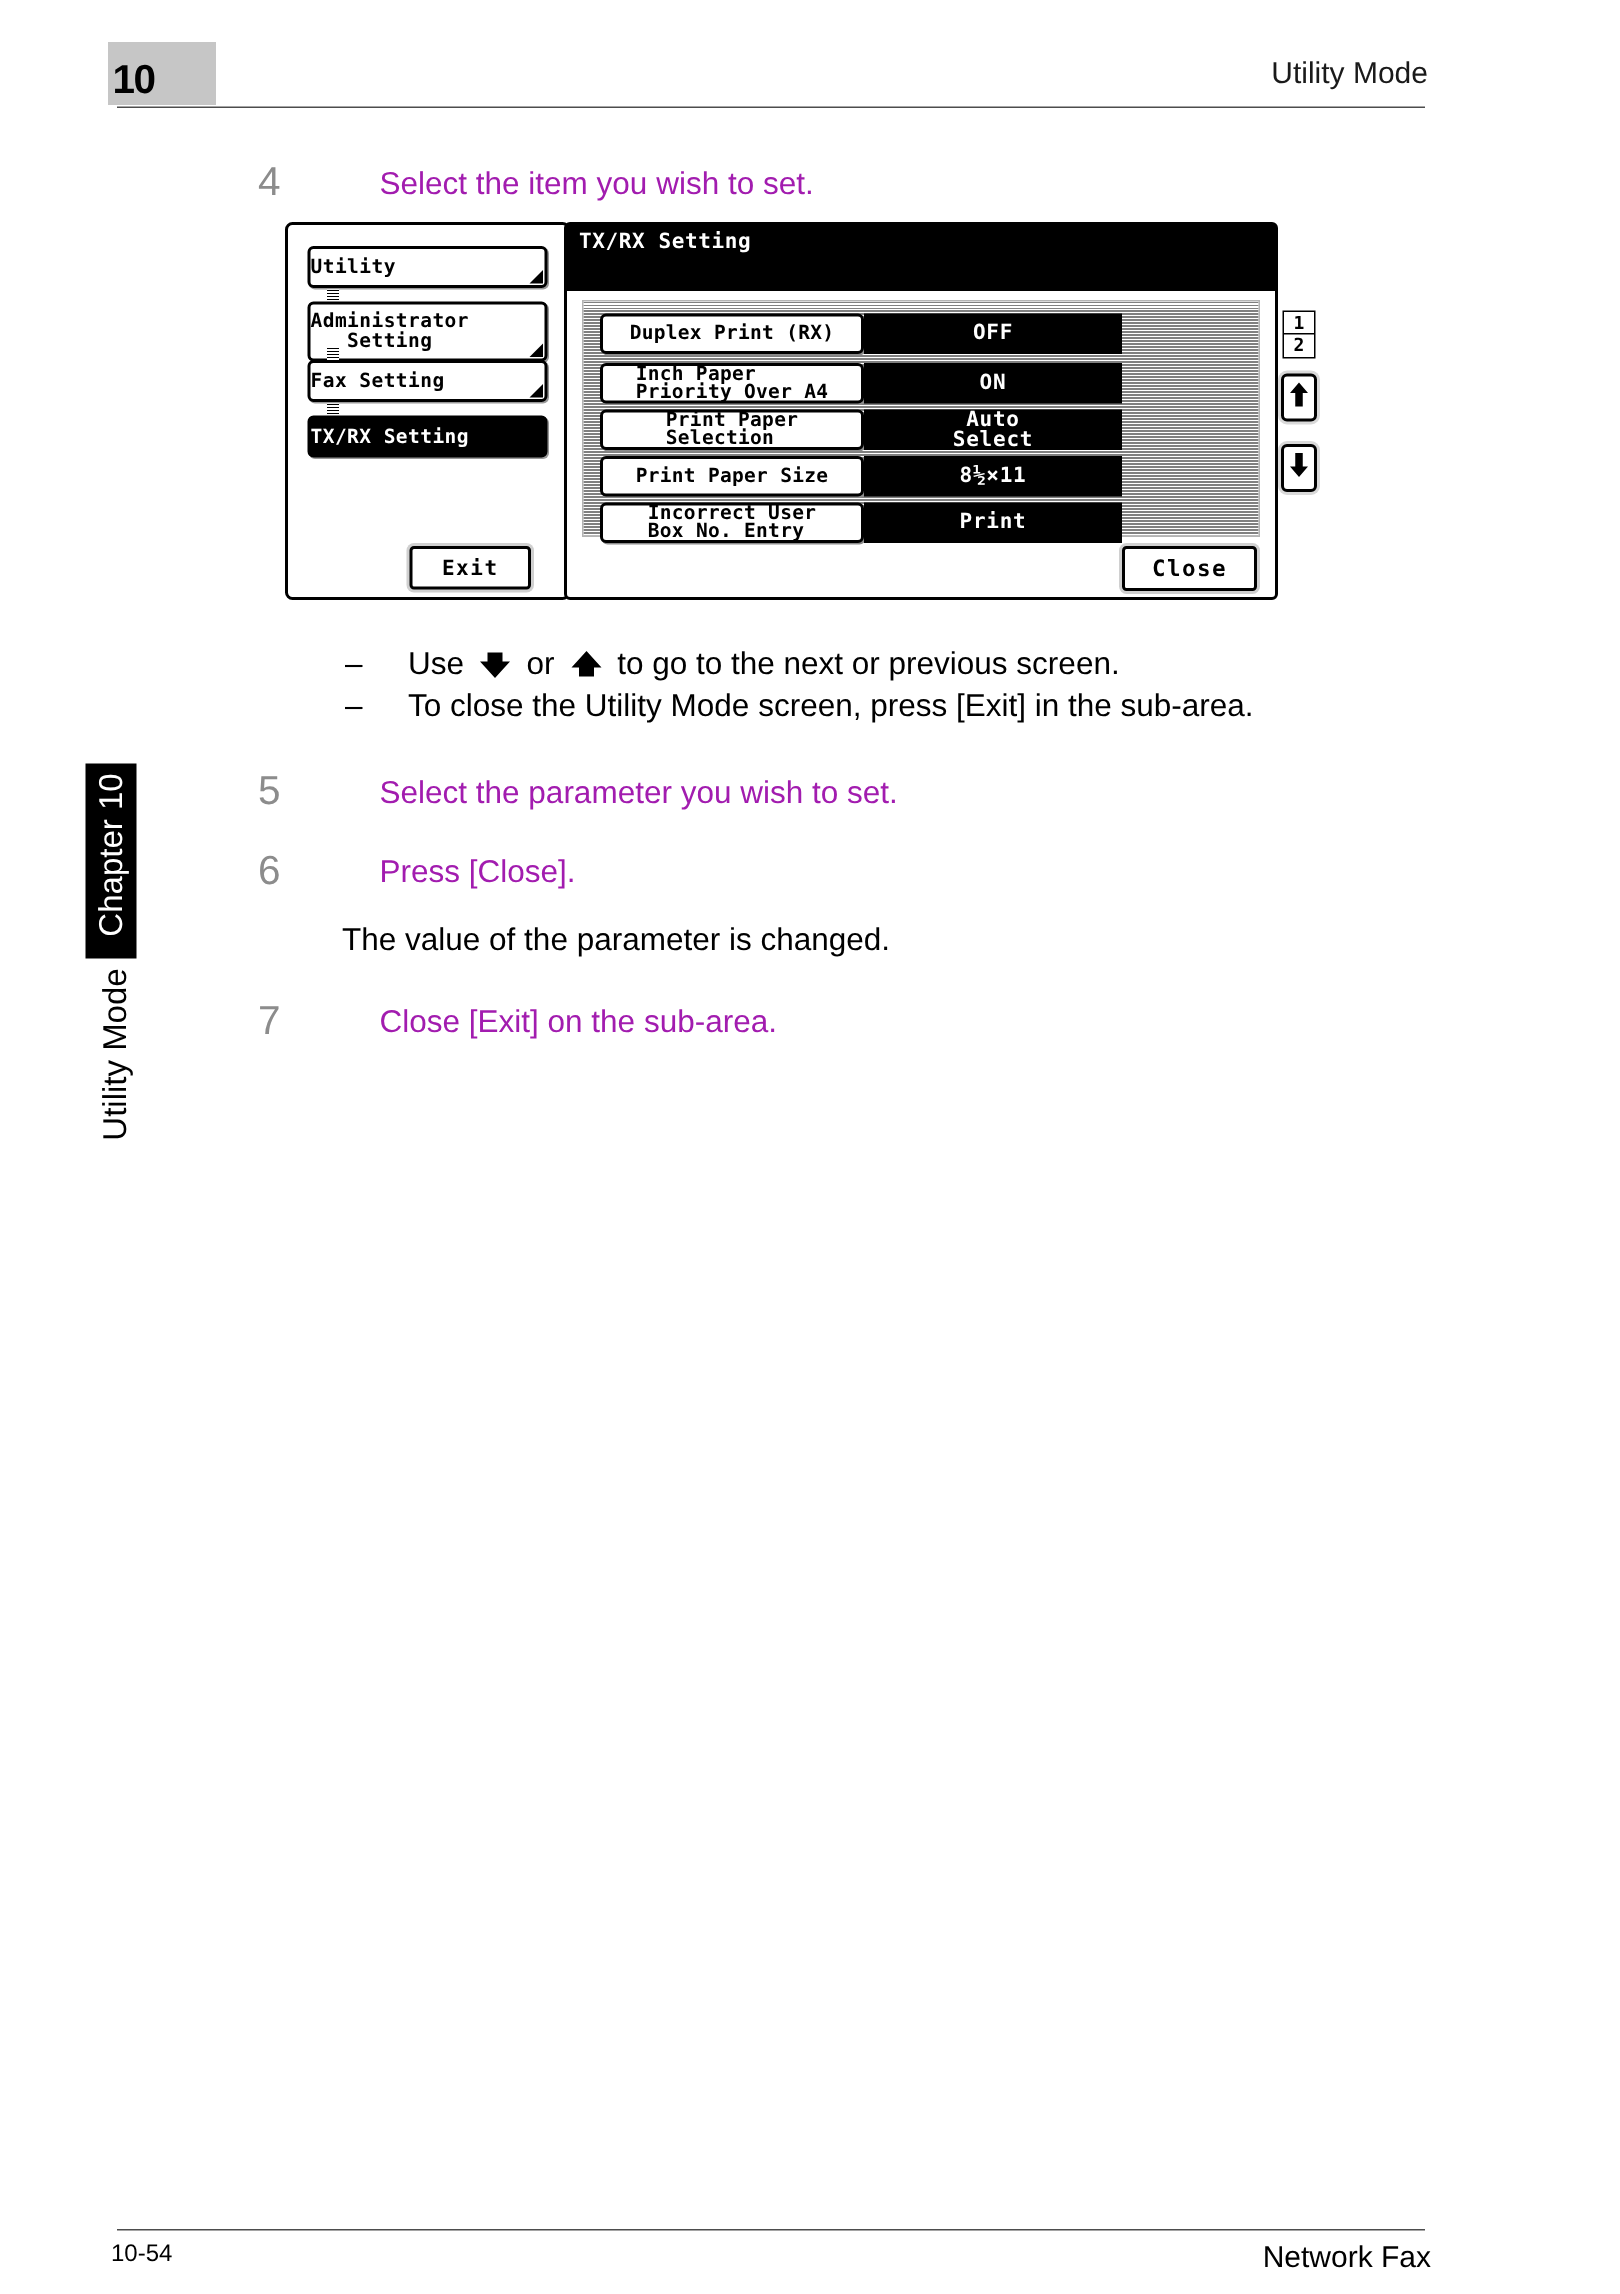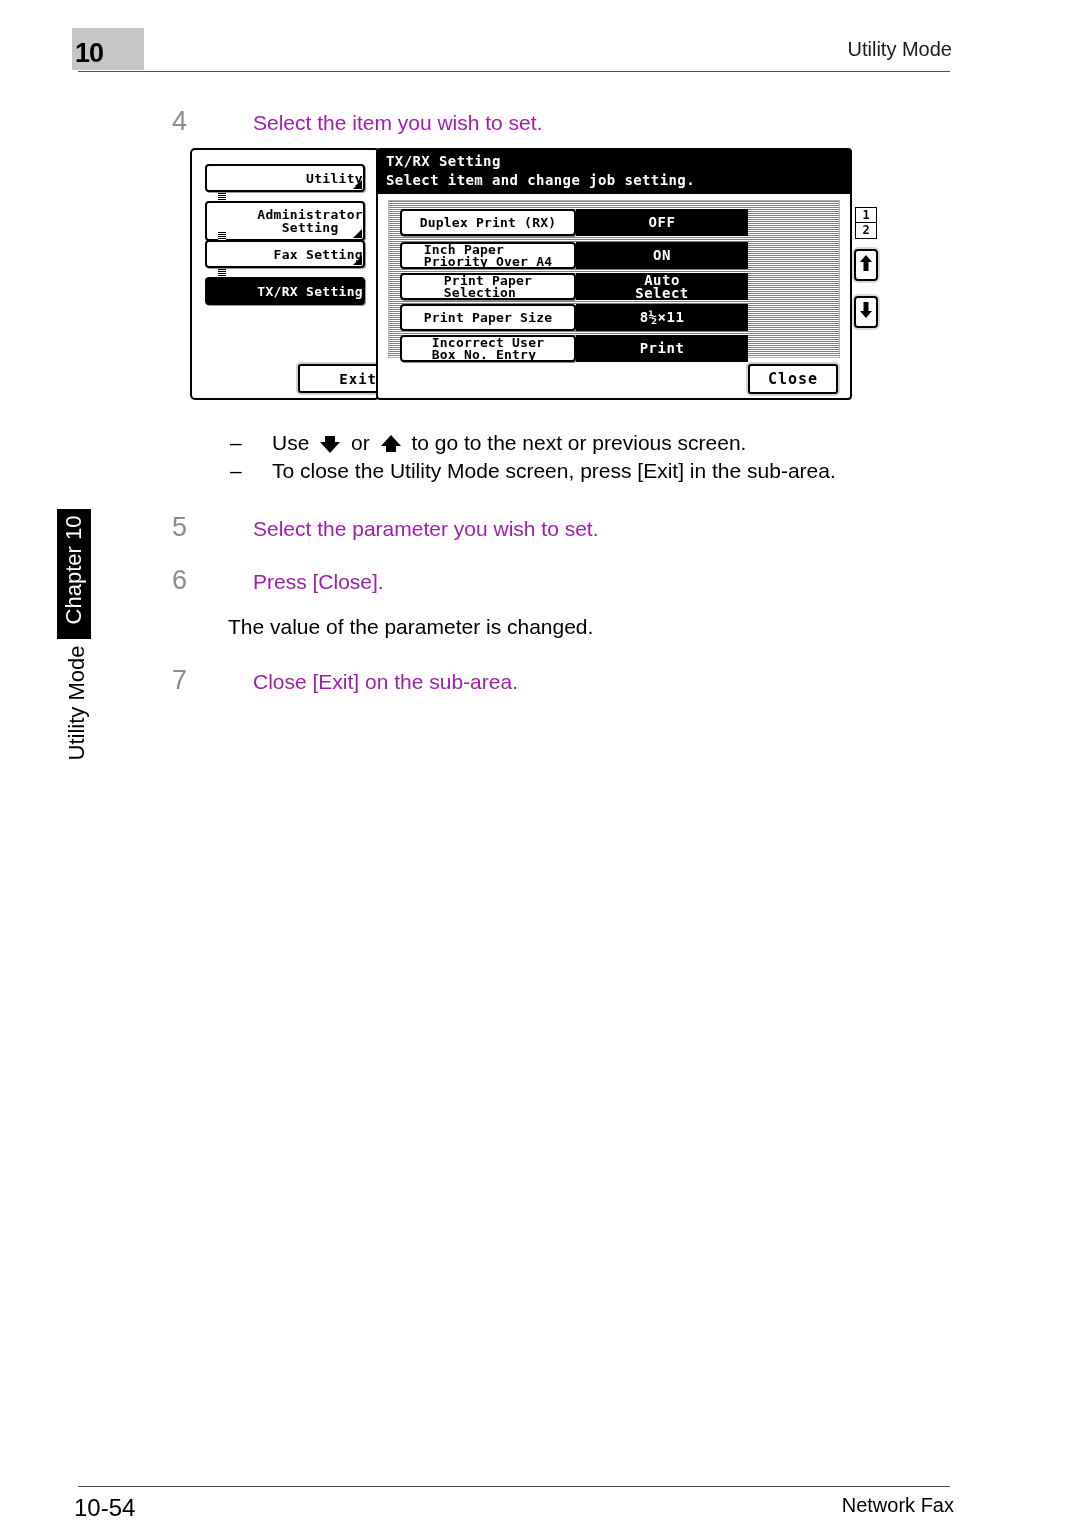--- a/index.html
+++ b/index.html
@@ -219,21 +219,21 @@
     border: 2px solid #000000;
     border-radius: 4px;
     box-sizing: border-box;
     font-family: "DejaVu Sans Mono", monospace;
     font-size: 13px;
     font-weight: bold;
     letter-spacing: 0.3px;
     color: #000;
     display: flex;
     align-items: center;
-    justify-content: flex-end;
+    justify-content: flex-start;
     text-align: center;
     line-height: 13px;
     box-shadow: 1px 1px 0 #999;
   }
   .sb-btn.selected {
     background: #000000;
     color: #ffffff;
   }
   .sb-corner {
     position: absolute;
@@ -254,34 +254,34 @@
   #sb1 { top: 14px;  height: 28px; }
   #sb2 { top: 51px;  height: 40px; }
   #sb3 { top: 90px;  height: 28px; }
   #sb4 { top: 127px; height: 28px; }
   #sbc1 { top: 43px; }
   #sbc2 { top: 82px; }
   #sbc3 { top: 119px; }
 
   #exit-btn {
     position: absolute;
-    left: 106px;
+    left: 81px;
     top: 214px;
     width: 77px;
     height: 25px;
     border: 2px solid #000;
     border-radius: 3px;
     background: #fff;
     font-family: "DejaVu Sans Mono", monospace;
     font-size: 14px;
     font-weight: bold;
     letter-spacing: 1px;
     display: flex;
     align-items: center;
-    justify-content: flex-end;
+    justify-content: center;
     box-shadow: 0 0 0 2px #d0d0d0;
   }
 
   
   #list-box {
     position: absolute;
     left: 10px;
     top: 50px;
     width: 452px;
     height: 158px;
@@ -399,21 +399,21 @@
     left: 78px;
     top: 1486px;
     width: 872px;
     height: 1px;
     background: #4d4d4d;
   }
   #footer-left {
     position: absolute;
     left: 74px;
     top: 1494px;
-    font-size: 24px;
+    font-size: 16px;
   }
   #footer-right {
     position: absolute;
     right: 126px;
     top: 1494px;
     font-size: 20px;
   }
 </style>
 </head>
 <body>
@@ -462,21 +462,20 @@
     </div>
 
     <div id="exit-btn">
       <span>Exit</span>
     </div>
   </div>
 
   <div id="lcd-main">
     <div id="lcd-titlebar">
       <div id="lcd-title">TX/RX Setting</div>
-      <div id="lcd-subtitle">Select item and change job setting.</div>
     </div>
 
     <div id="list-box">
       <div class="row" id="row0">
         <div class="row-label" style="white-space:pre-line">Duplex Print (RX)</div>
         <div class="row-value" style="white-space:pre-line">OFF</div>
       </div>
       <div class="row" id="row1">
         <div class="row-label" style="white-space:pre-line">Inch Paper
 Priority Over A4</div>

